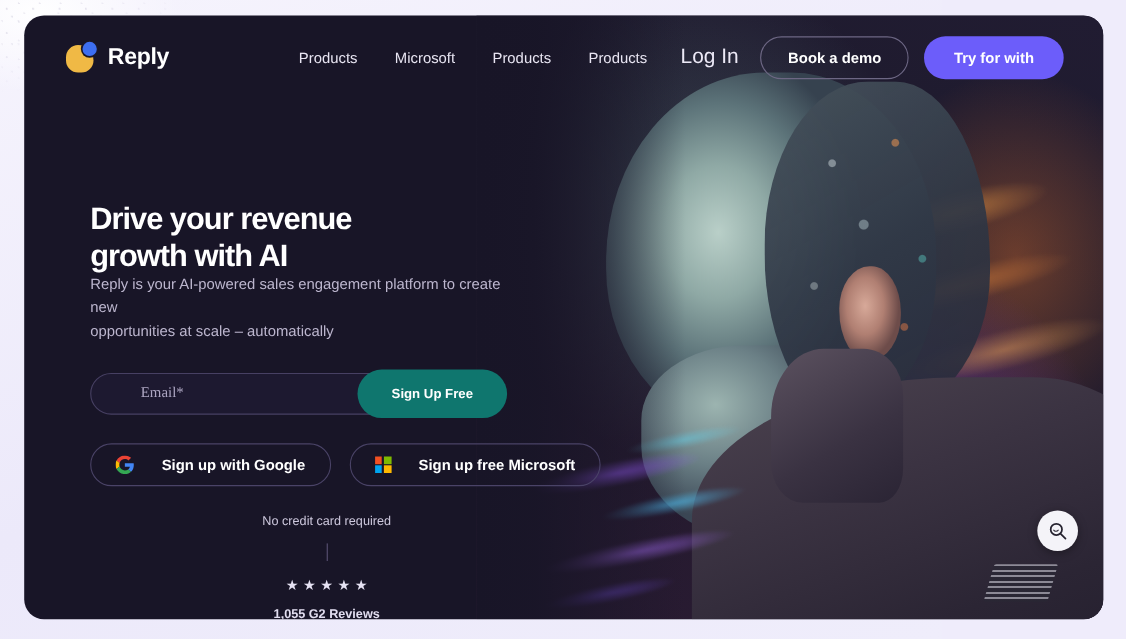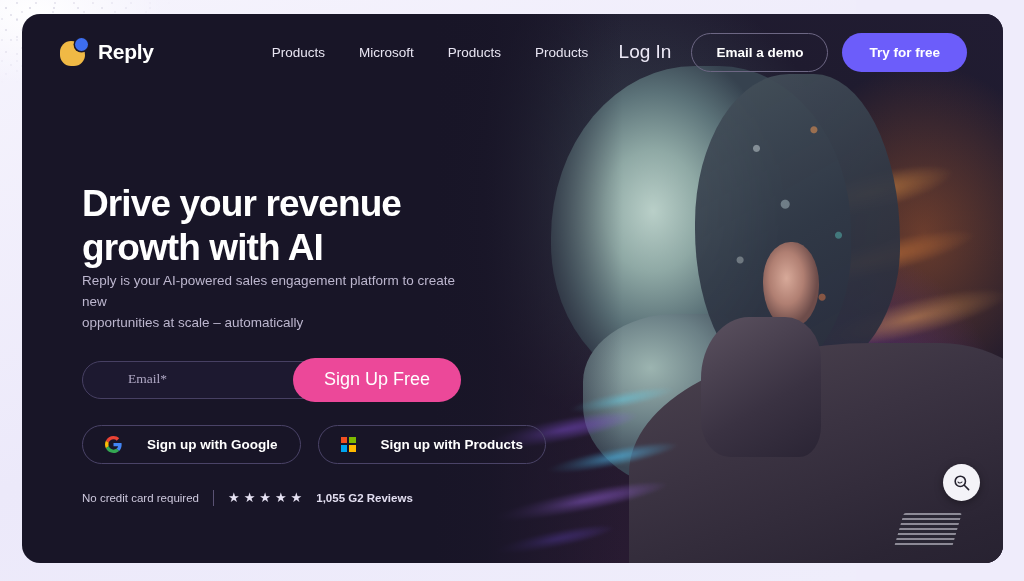--- a/index.html
+++ b/index.html
@@ -204,21 +204,21 @@
     cursor:pointer; font-family:inherit; white-space:nowrap;
   }
 
   
   .hero-copy {
     position:absolute; left:60px; top:168px;
     width:430px; z-index:25;
   }
   .headline {
     color:#fff;
-    font-size:37px; line-height:1.20;
+    font-size:28px; line-height:1.20;
     font-weight:700; letter-spacing:-.9px;
     white-space:pre-line;
   }
   .subhead {
     color:#bcb6ce;
     font-size:13.5px; line-height:1.55;
     white-space:pre-line;
     max-width:392px;
   }
 
@@ -251,22 +251,22 @@
     cursor:pointer;
   }
   .autofill-icon i {
     width:2.5px; height:2.5px; border-radius:50%;
     background:#fff; display:block;
   }
   .btn-signup {
     position:absolute; right:-1px; top:-3px;
     height:44px; padding:0 31px;
     border:none; border-radius:999px;
-    background:#ec4899; color:#fff;
-    font-size:18px; font-weight:400;
+    background:#0f766e; color:#fff;
+    font-size:12px; font-weight:700;
     font-family:inherit; cursor:pointer; white-space:nowrap;
   }
 
   
   .social-row {
     margin-top:26px;
     display:flex; gap:17px;
   }
   .btn-social {
     display:flex; align-items:center; gap:25px;
@@ -283,21 +283,21 @@
     display:grid; grid-template-columns:1fr 1fr; grid-template-rows:1fr 1fr;
     gap:1.6px;
   }
   .ms-icon span { display:block; }
 
   
   .trust-row {
     margin-top:26px;
     display:flex; align-items:center;
     gap:14px;
-    font-size:11.5px; color:#cdc8dd;
+    font-size:11.5px; color:#cdc8dd;flex-direction:column;
   }
   .divider-v { width:1px; height:16px; background:#5a5274; }
   .stars { display:flex; gap:4px; color:#e6e2f3; font-size:13px; letter-spacing:0; }
   .reviews { color:#e2def0; font-weight:700; font-size:11.5px; }
 
   
   .zoom-fab {
     position:absolute; right:23px; bottom:62px;
     width:37px; height:37px; border-radius:50%;
     background:#f4f3f8;
@@ -339,22 +339,22 @@
 
       <div class="nav-links">
         <a class="nav-link">Products</a>
         <a class="nav-link">Microsoft</a>
         <a class="nav-link">Products</a>
         <a class="nav-link">Products</a>
       </div>
 
       <div class="nav-right">
         <span class="login-link">Log In</span>
-        <button class="btn-outline">Email a demo</button>
-        <button class="btn-violet">Try for free</button>
+        <button class="btn-outline">Book a demo</button>
+        <button class="btn-violet">Try for with</button>
       </div>
     </div>
 
     <div class="hero-copy">
       <h1 class="headline">Drive your revenue
 growth with AI</h1>
       <p class="subhead">Reply is your AI-powered sales engagement platform to create new
 opportunities at scale – automatically</p>
 
       <div class="signup-form">
@@ -379,21 +379,21 @@
           <span>Sign up with Google</span>
         </button>
 
         <button class="btn-social">
           <span class="ms-icon">
             <span style="background:#f25022"></span>
               <span style="background:#7fba00"></span>
             <span style="background:#00a4ef"></span>
               <span style="background:#ffb900"></span>
           </span>
-          <span>Sign up with Products</span>
+          <span>Sign up free Microsoft</span>
         </button>
       </div>
 
       <div class="trust-row">
         <span>No credit card required</span>
         <span class="divider-v"></span>
         <span class="stars" id="stars">
             <span>★</span>
             <span>★</span>
             <span>★</span>

